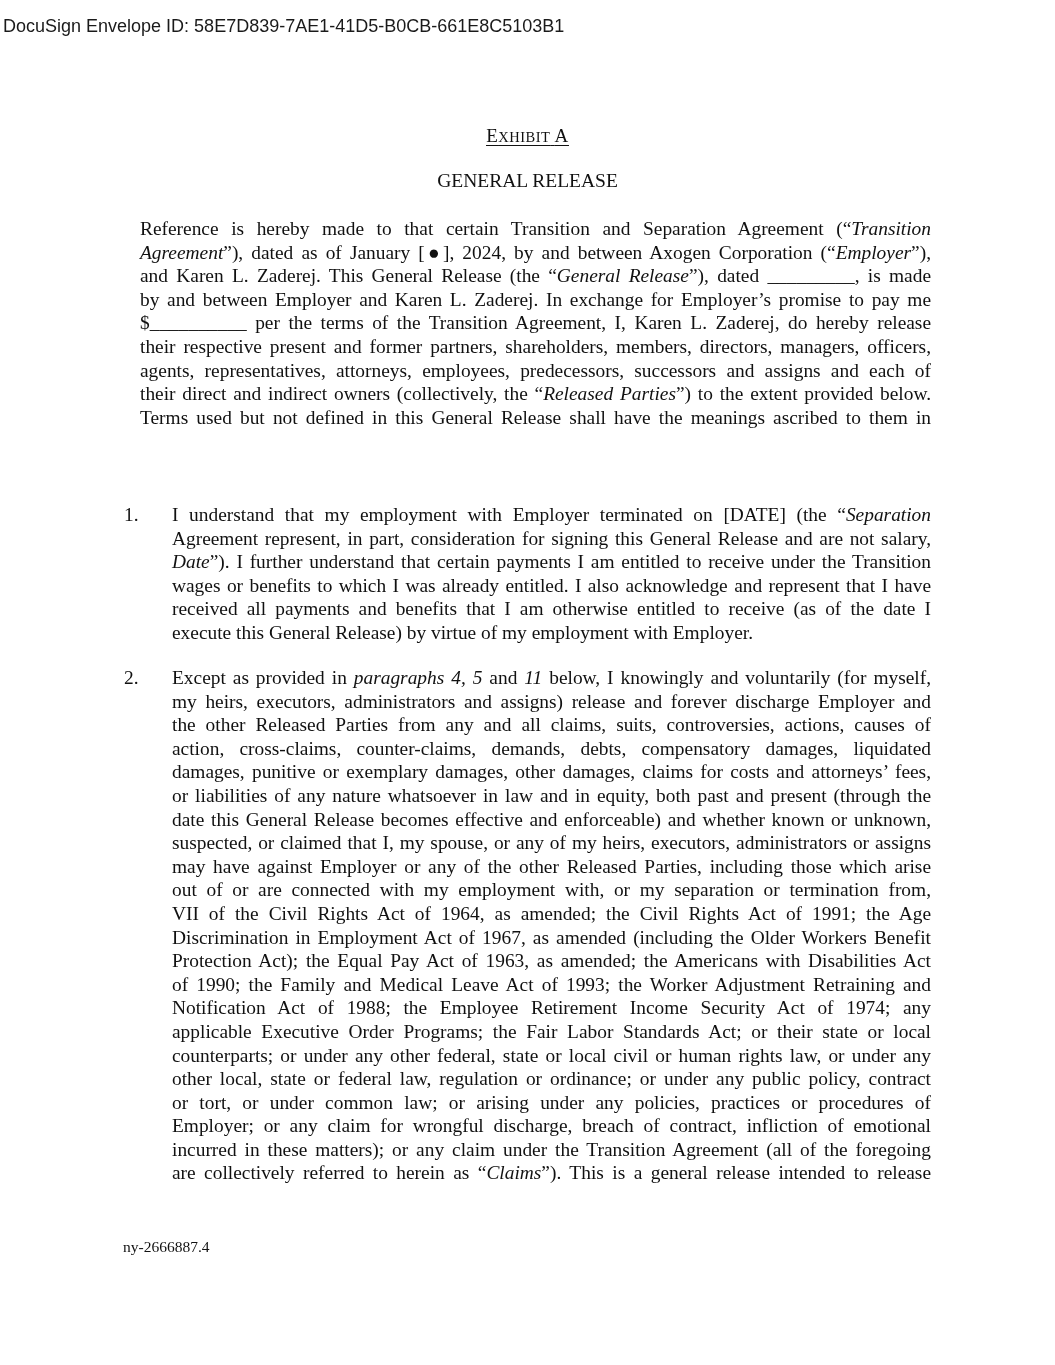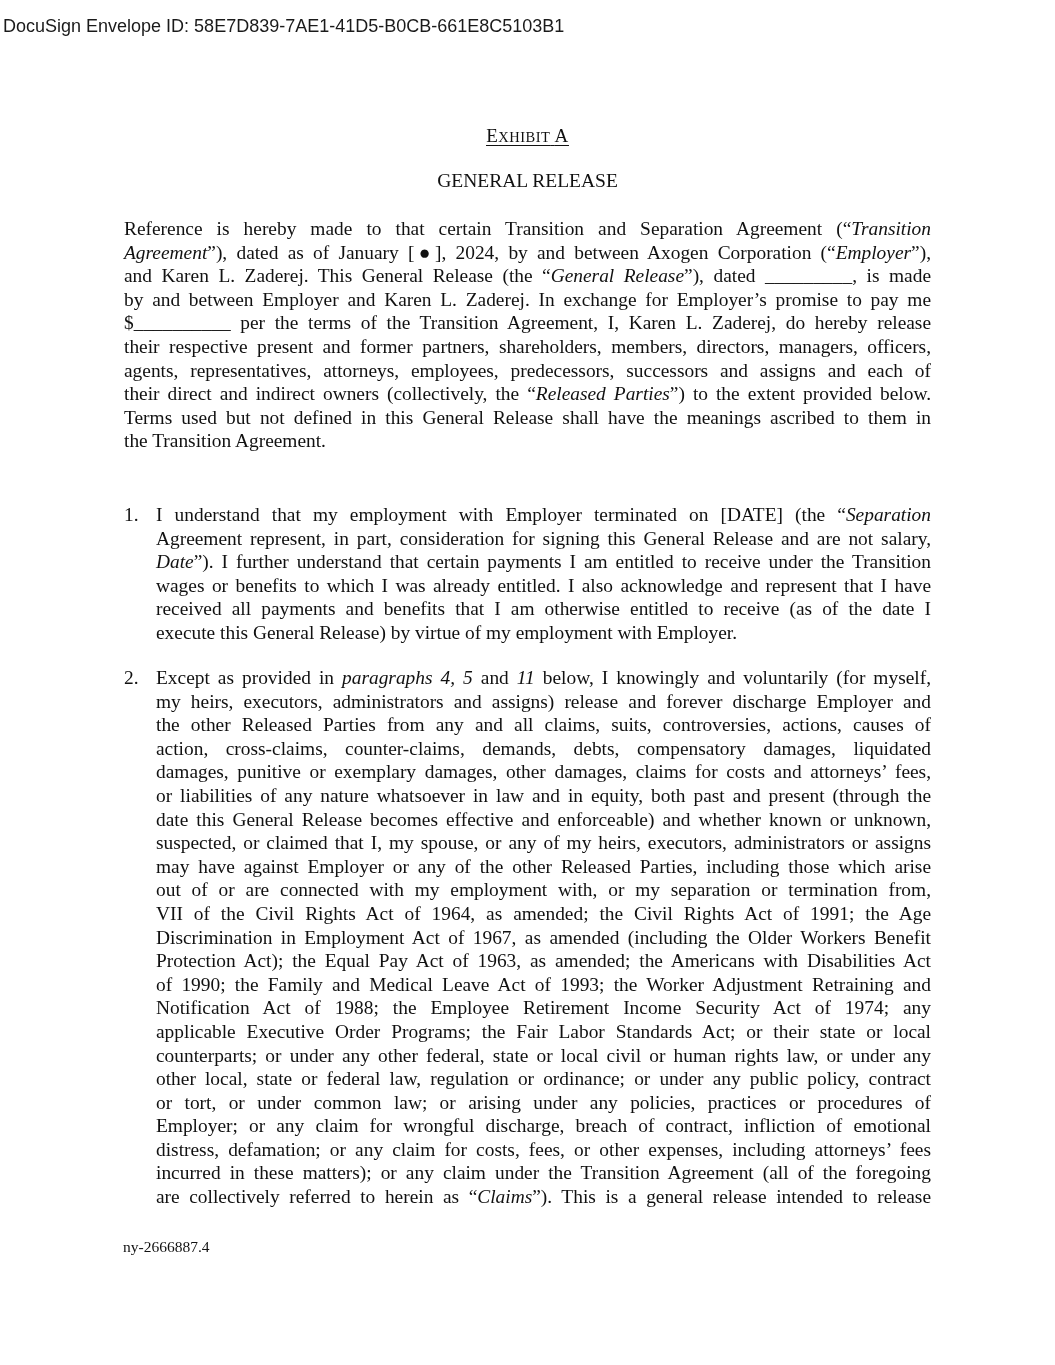--- a/index.html
+++ b/index.html
@@ -18,21 +18,21 @@
   .title {
     position: absolute; left: 0; right: 0; top: 170px; text-align: center;
     font-family: "Liberation Serif", serif; font-size: 19.5px;
   }
   .block {
     position: absolute;
     font-family: "Liberation Serif", serif; font-size: 19.4px; color: #111;
   }
   .line {
     height: 23.6px; line-height: 23.6px; white-space: nowrap;
-    text-align: justify; text-align-last: justify;
+    text-align: justify; text-align-last: justify; margin-left: 16px;
   }
   .line.last { text-align-last: left; }
   .num { position: absolute; font-family: "Liberation Serif", serif; font-size: 19.4px; }
   i { font-style: italic; }
   .footer {
     position: absolute; left: 123px; top: 1238px;
     font-family: "Liberation Serif", serif; font-size: 15.5px;
   }
 </style>
 </head>
@@ -49,21 +49,20 @@
 <div class="block" id="intro" style="left:124px; top:217px; width:807px;">
     <div class="line">Reference is hereby made to that certain Transition and Separation Agreement (“<i>Transition</i></div>
     <div class="line"><i>Agreement</i>”), dated as of January [●], 2024, by and between Axogen Corporation (“<i>Employer</i>”),</div>
     <div class="line">and Karen L. Zaderej. This General Release (the “<i>General Release</i>”), dated _________, is made</div>
     <div class="line">by and between Employer and Karen L. Zaderej. In exchange for Employer’s promise to pay me</div>
     <div class="line">$__________ per the terms of the Transition Agreement, I, Karen L. Zaderej, do hereby release</div>
     <div class="line">their respective present and former partners, shareholders, members, directors, managers, officers,</div>
     <div class="line">agents, representatives, attorneys, employees, predecessors, successors and assigns and each of</div>
     <div class="line">their direct and indirect owners (collectively, the “<i>Released Parties</i>”) to the extent provided below.</div>
     <div class="line">Terms used but not defined in this General Release shall have the meanings ascribed to them in</div>
-    <div class="line last">the Transition Agreement.</div>
   </div>
 
 <div class="num" style="left:124px; top:503px; line-height:23.6px;">1.</div>
 <div class="block" id="sec0" style="left:156px; top:503px; width:775px;">
     <div class="line">I understand that my employment with Employer terminated on [DATE] (the “<i>Separation</i></div>
     <div class="line">Agreement represent, in part, consideration for signing this General Release and are not salary,</div>
     <div class="line"><i>Date</i>”). I further understand that certain payments I am entitled to receive under the Transition</div>
     <div class="line">wages or benefits to which I was already entitled. I also acknowledge and represent that I have</div>
     <div class="line">received all payments and benefits that I am otherwise entitled to receive (as of the date I</div>
     <div class="line last">execute this General Release) by virtue of my employment with Employer.</div>
@@ -84,18 +83,17 @@
     <div class="line">VII of the Civil Rights Act of 1964, as amended; the Civil Rights Act of 1991; the Age</div>
     <div class="line">Discrimination in Employment Act of 1967, as amended (including the Older Workers Benefit</div>
     <div class="line">Protection Act); the Equal Pay Act of 1963, as amended; the Americans with Disabilities Act</div>
     <div class="line">of 1990; the Family and Medical Leave Act of 1993; the Worker Adjustment Retraining and</div>
     <div class="line">Notification Act of 1988; the Employee Retirement Income Security Act of 1974; any</div>
     <div class="line">applicable Executive Order Programs; the Fair Labor Standards Act; or their state or local</div>
     <div class="line">counterparts; or under any other federal, state or local civil or human rights law, or under any</div>
     <div class="line">other local, state or federal law, regulation or ordinance; or under any public policy, contract</div>
     <div class="line">or tort, or under common law; or arising under any policies, practices or procedures of</div>
     <div class="line">Employer; or any claim for wrongful discharge, breach of contract, infliction of emotional</div>
-    <div class="line">distress, defamation; or any claim for costs, fees, or other expenses, including attorneys’ fees</div>
     <div class="line">incurred in these matters); or any claim under the Transition Agreement (all of the foregoing</div>
     <div class="line">are collectively referred to herein as “<i>Claims</i>”). This is a general release intended to release</div>
   </div>
 
 <div class="footer">ny-2666887.4</div>
 
 </body></html>

